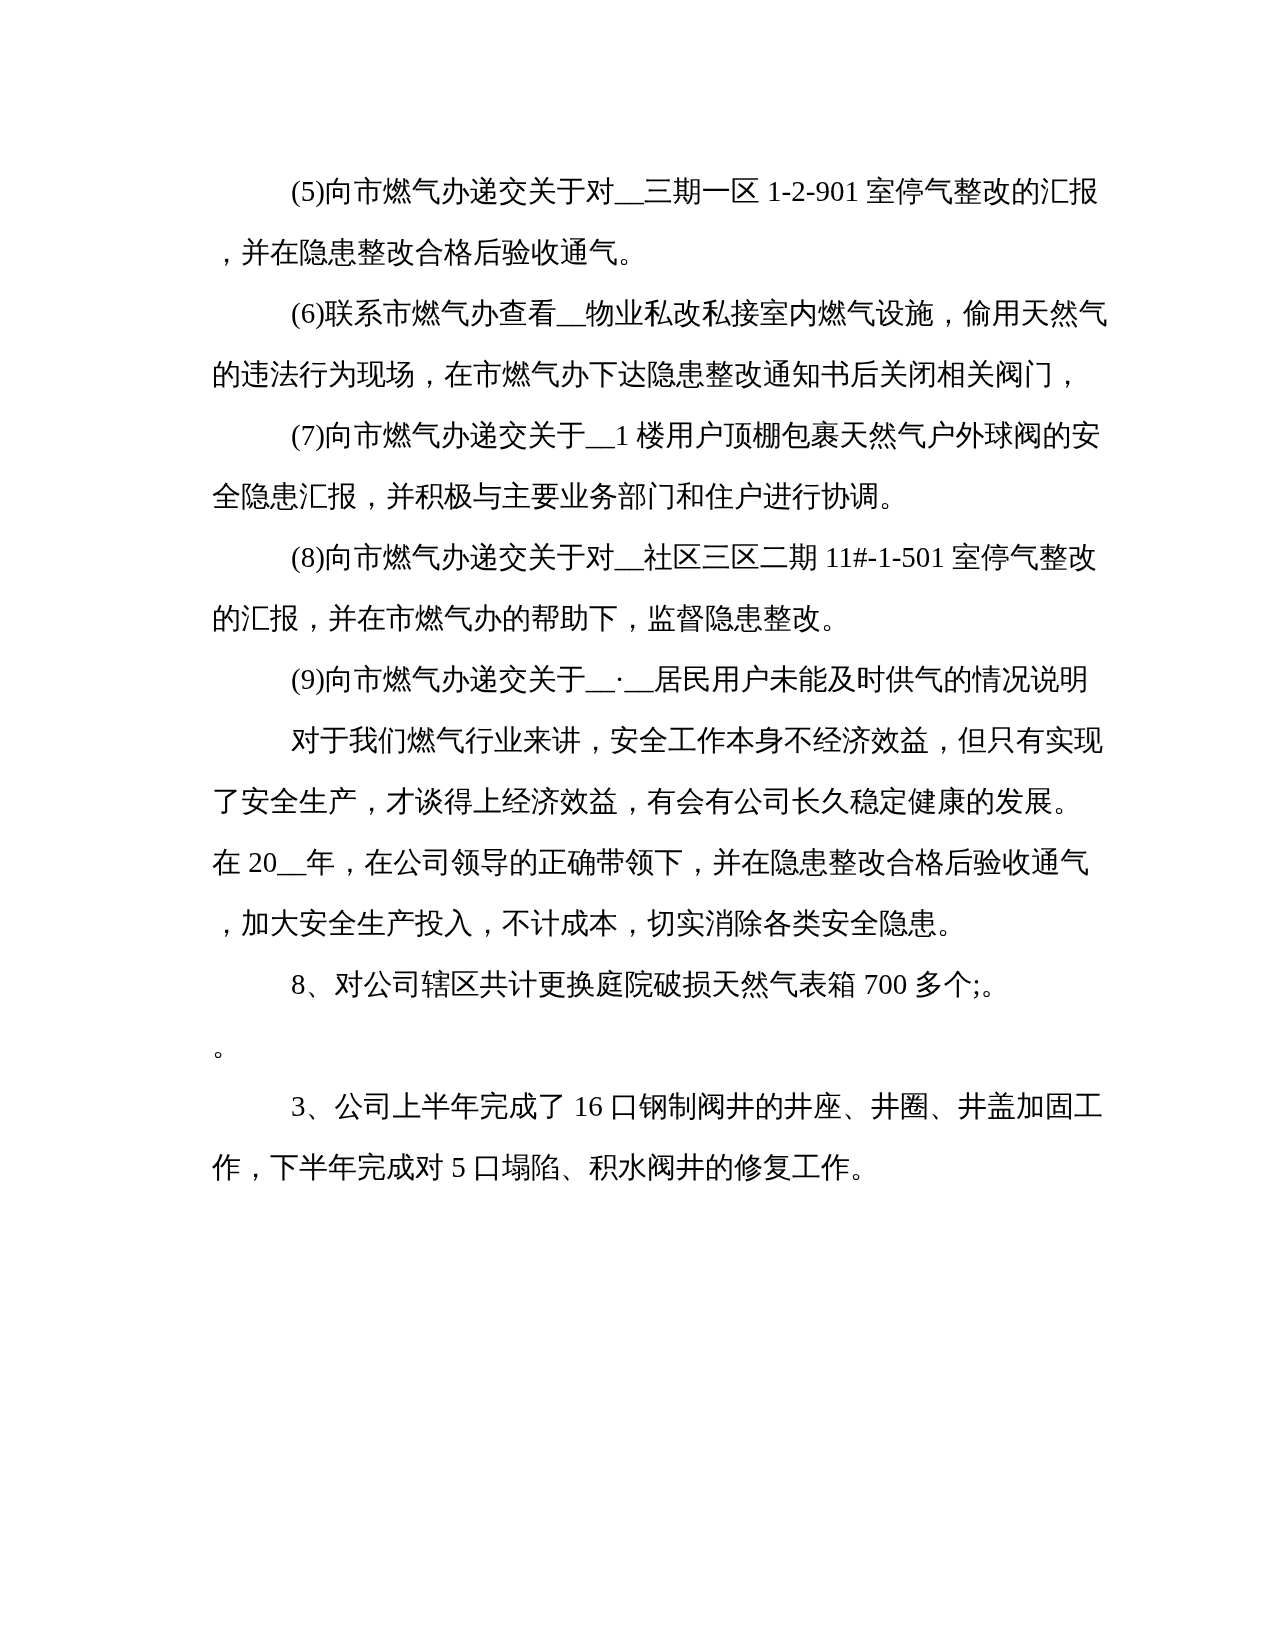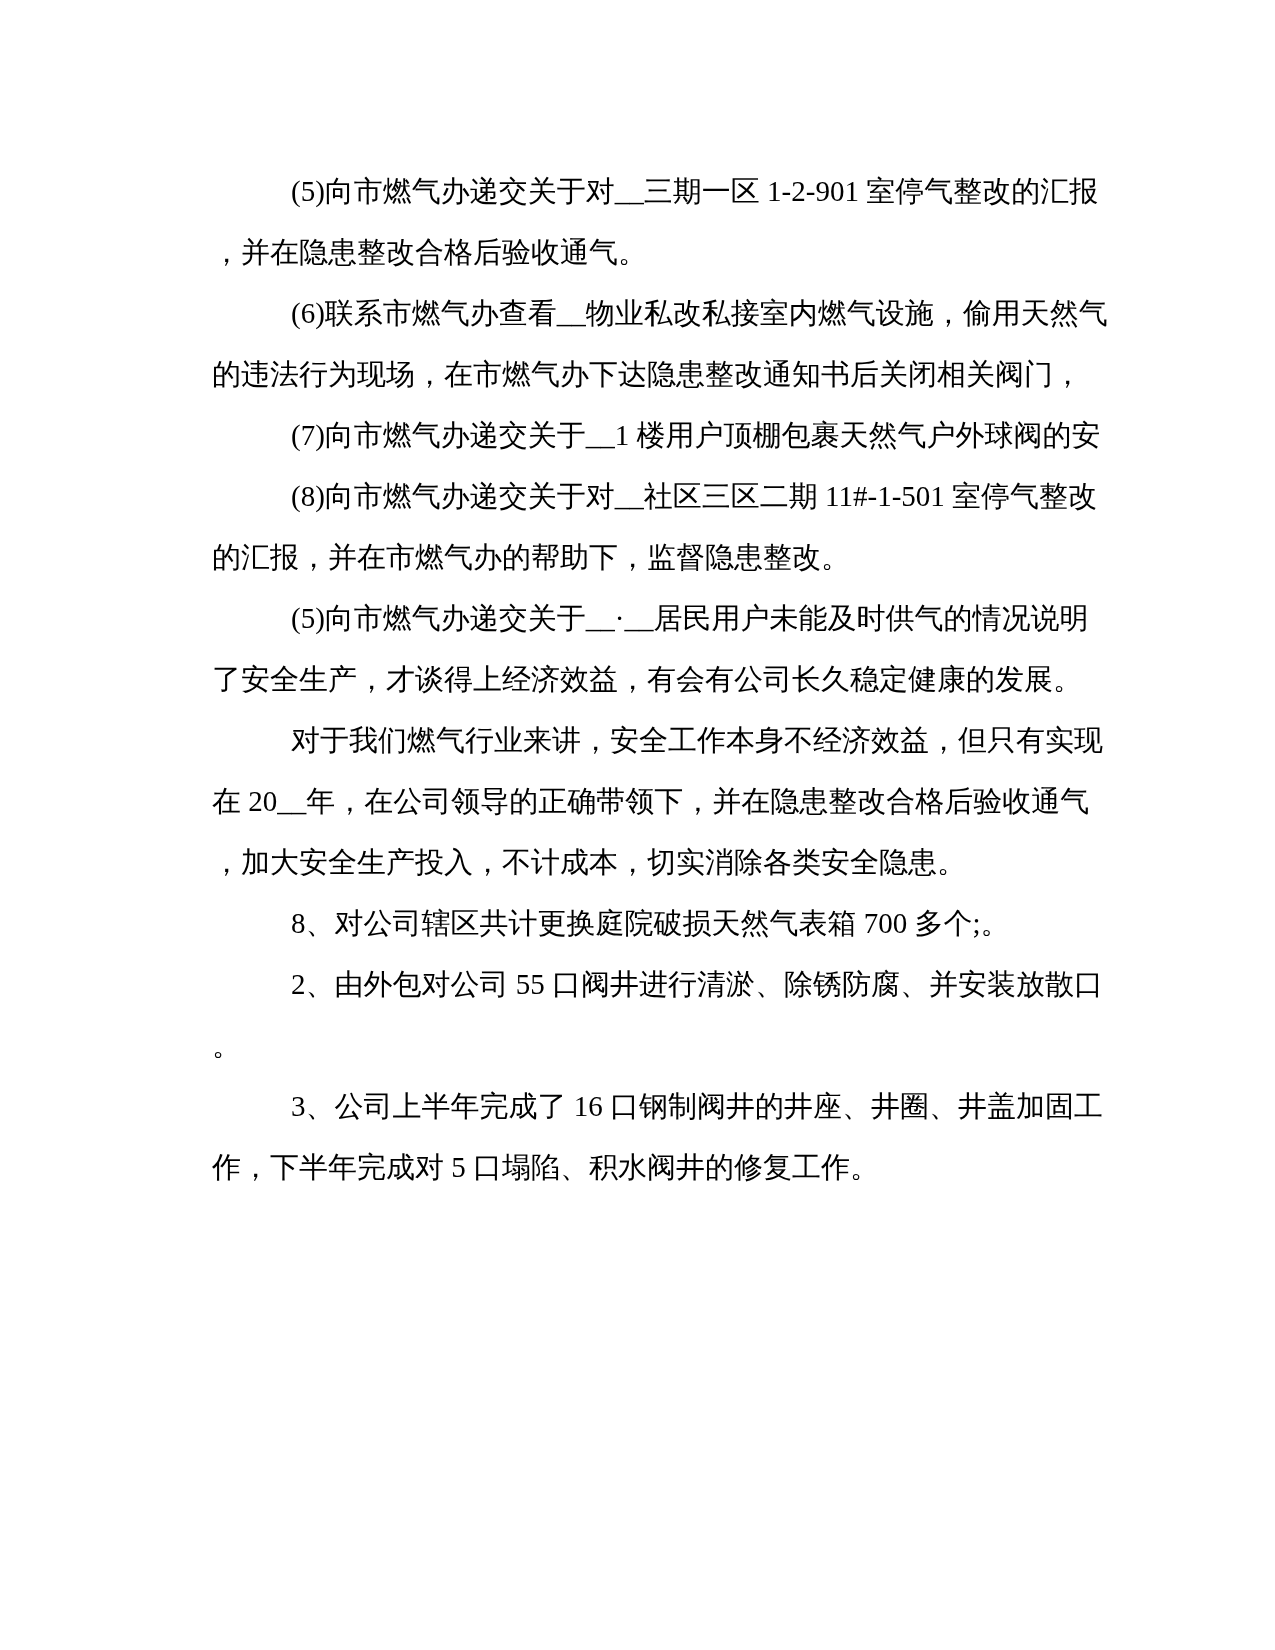--- a/index.html
+++ b/index.html
@@ -37,26 +37,26 @@
 </head>
 <body>
 
 <div class="page">
   <div class="text-block">
     <div class="line indent">(5)向市燃气办递交关于对__三期一区 1-2-901 室停气整改的汇报</div>
     <div class="line">，并在隐患整改合格后验收通气。</div>
     <div class="line indent">(6)联系市燃气办查看__物业私改私接室内燃气设施，偷用天然气</div>
     <div class="line">的违法行为现场，在市燃气办下达隐患整改通知书后关闭相关阀门，</div>
     <div class="line indent">(7)向市燃气办递交关于__1 楼用户顶棚包裹天然气户外球阀的安</div>
+    <div class="line">全隐患汇报，并积极与主要业务部门和住户进行协调。</div>
     <div class="line indent">(8)向市燃气办递交关于对__社区三区二期 11#-1-501 室停气整改</div>
     <div class="line">的汇报，并在市燃气办的帮助下，监督隐患整改。</div>
-    <div class="line indent">(5)向市燃气办递交关于__·__居民用户未能及时供气的情况说明</div>
+    <div class="line indent">(9)向市燃气办递交关于__·__居民用户未能及时供气的情况说明</div>
+    <div class="line indent">对于我们燃气行业来讲，安全工作本身不经济效益，但只有实现</div>
     <div class="line">了安全生产，才谈得上经济效益，有会有公司长久稳定健康的发展。</div>
-    <div class="line indent">对于我们燃气行业来讲，安全工作本身不经济效益，但只有实现</div>
     <div class="line">在 20__年，在公司领导的正确带领下，并在隐患整改合格后验收通气</div>
     <div class="line">，加大安全生产投入，不计成本，切实消除各类安全隐患。</div>
     <div class="line indent">8、对公司辖区共计更换庭院破损天然气表箱 700 多个;。</div>
-    <div class="line indent">2、由外包对公司 55 口阀井进行清淤、除锈防腐、并安装放散口</div>
     <div class="line">。</div>
     <div class="line indent">3、公司上半年完成了 16 口钢制阀井的井座、井圈、井盖加固工</div>
     <div class="line">作，下半年完成对 5 口塌陷、积水阀井的修复工作。</div>
   </div>
 </div>
 
 </body></html>

